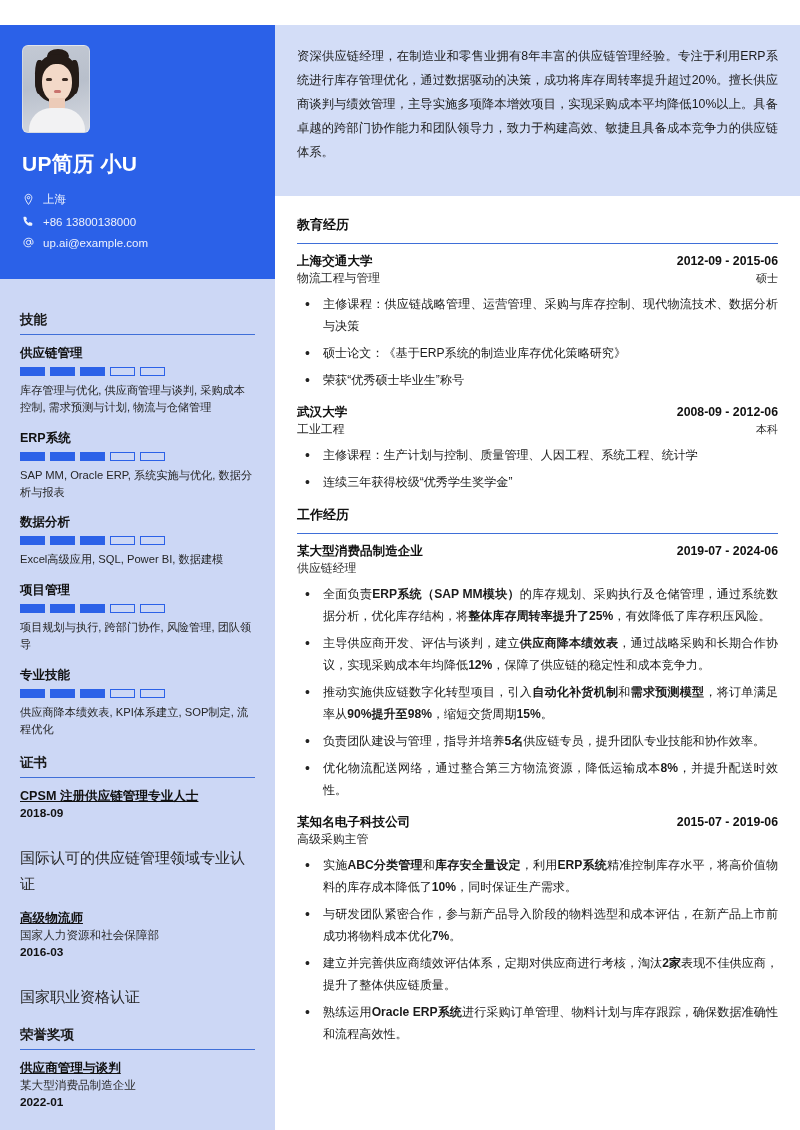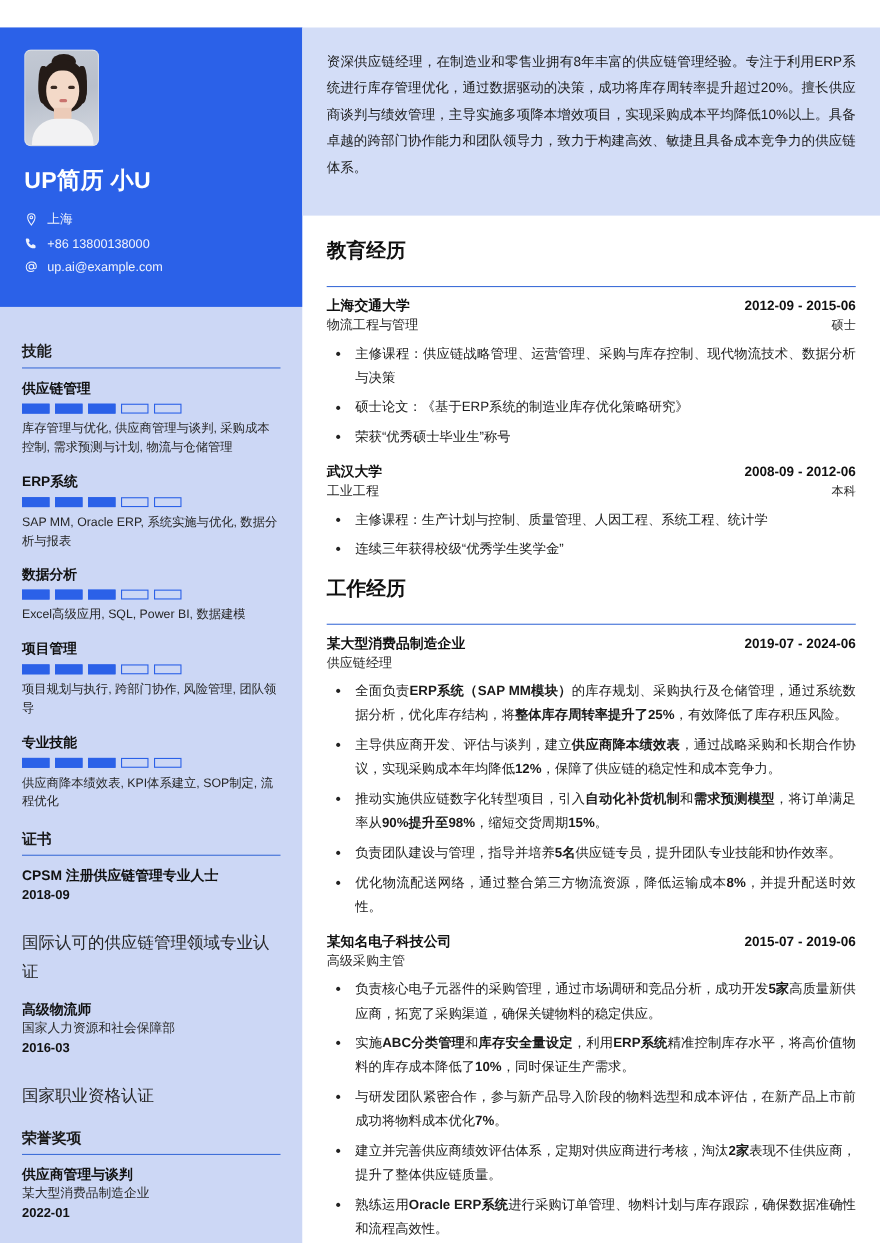--- a/index.html
+++ b/index.html
@@ -73,37 +73,37 @@
 
   .skill { margin-bottom:13px; }
   .skill-name { font-size:12.5px; font-weight:bold; color:#111; margin-bottom:5px; }
   .bars { display:flex; gap:5px; margin-bottom:6px; }
   .bar { width:25px; height:9px; border:1.3px solid #2b61e8; }
   .bar.on { background:#2b61e8; }
   .bar.off { background:transparent; }
   .skill-desc { font-size:11.2px; color:#262626; line-height:1.55; }
 
   .cert { margin-bottom:13px; }
-  .cert-name { font-size:12.6px; font-weight:bold; color:#111; line-height:1.35; }
+  .cert-name { font-size:12.6px; font-weight:bold; color:#111; line-height:1.35;text-decoration:underline; }
   .cert-org { font-size:11.6px; color:#2c2c2c; line-height:1.45; }
   .cert-date { font-size:11.8px; font-weight:bold; color:#111; line-height:1.5; }
   .cert-desc { font-size:15px; color:#262626; line-height:1.75; margin-top:22px; }
 
   
   .main { position:absolute; left:275px; top:25px; right:0; bottom:0; background:#ffffff; }
   .summary {
     background:#d3ddf7; padding:20px 22px 22px 22px; min-height:171px;
   }
   .summary p { font-size:12.3px; color:#1b1b1b; line-height:1.95; text-align:justify; }
 
   .main-body { padding: 20px 22px 0 22px; }
   .sec { margin-bottom:8px; }
   .sec-title {
-    font-size:18px; font-weight:bold; color:#111;
-    padding-bottom:20px; border-bottom:1.6px solid #3f6fd8; margin-bottom:9px;
+    font-size:13px; font-weight:bold; color:#111;
+    padding-bottom:9px; border-bottom:1.6px solid #3f6fd8; margin-bottom:9px;
   }
   .entry { margin-bottom:13px; }
   .entry-top { display:flex; justify-content:space-between; align-items:baseline; }
   .entry-org { font-size:12.6px; font-weight:bold; color:#111; }
   .entry-date { font-size:12.3px; font-weight:bold; color:#111; white-space:nowrap; }
   .entry-sub { display:flex; justify-content:space-between; align-items:baseline; margin-top:1px; }
   .entry-role { font-size:11.9px; color:#2b2b2b; }
   .entry-degree { font-size:11px; color:#2b2b2b; white-space:nowrap; }
   ul.points { list-style:none; margin-top:6px; }
   ul.points li {
@@ -339,21 +339,20 @@
 
         <div class="entry">
           <div class="entry-top">
             <span class="entry-org">某知名电子科技公司</span>
             <span class="entry-date">2015-07 - 2019-06</span>
           </div>
           <div class="entry-sub">
             <span class="entry-role">高级采购主管</span>
           </div>
           <ul class="points">
-            <li>负责核心电子元器件的采购管理，通过市场调研和竞品分析，成功开发<b>5家</b>高质量新供应商，拓宽了采购渠道，确保关键物料的稳定供应。</li>
             <li>实施<b>ABC分类管理</b>和<b>库存安全量设定</b>，利用<b>ERP系统</b>精准控制库存水平，将高价值物料的库存成本降低了<b>10%</b>，同时保证生产需求。</li>
             <li>与研发团队紧密合作，参与新产品导入阶段的物料选型和成本评估，在新产品上市前成功将物料成本优化<b>7%</b>。</li>
             <li>建立并完善供应商绩效评估体系，定期对供应商进行考核，淘汰<b>2家</b>表现不佳供应商，提升了整体供应链质量。</li>
             <li>熟练运用<b>Oracle ERP系统</b>进行采购订单管理、物料计划与库存跟踪，确保数据准确性和流程高效性。</li>
           </ul>
         </div>
       </section>
 
     </div>
   </main>

